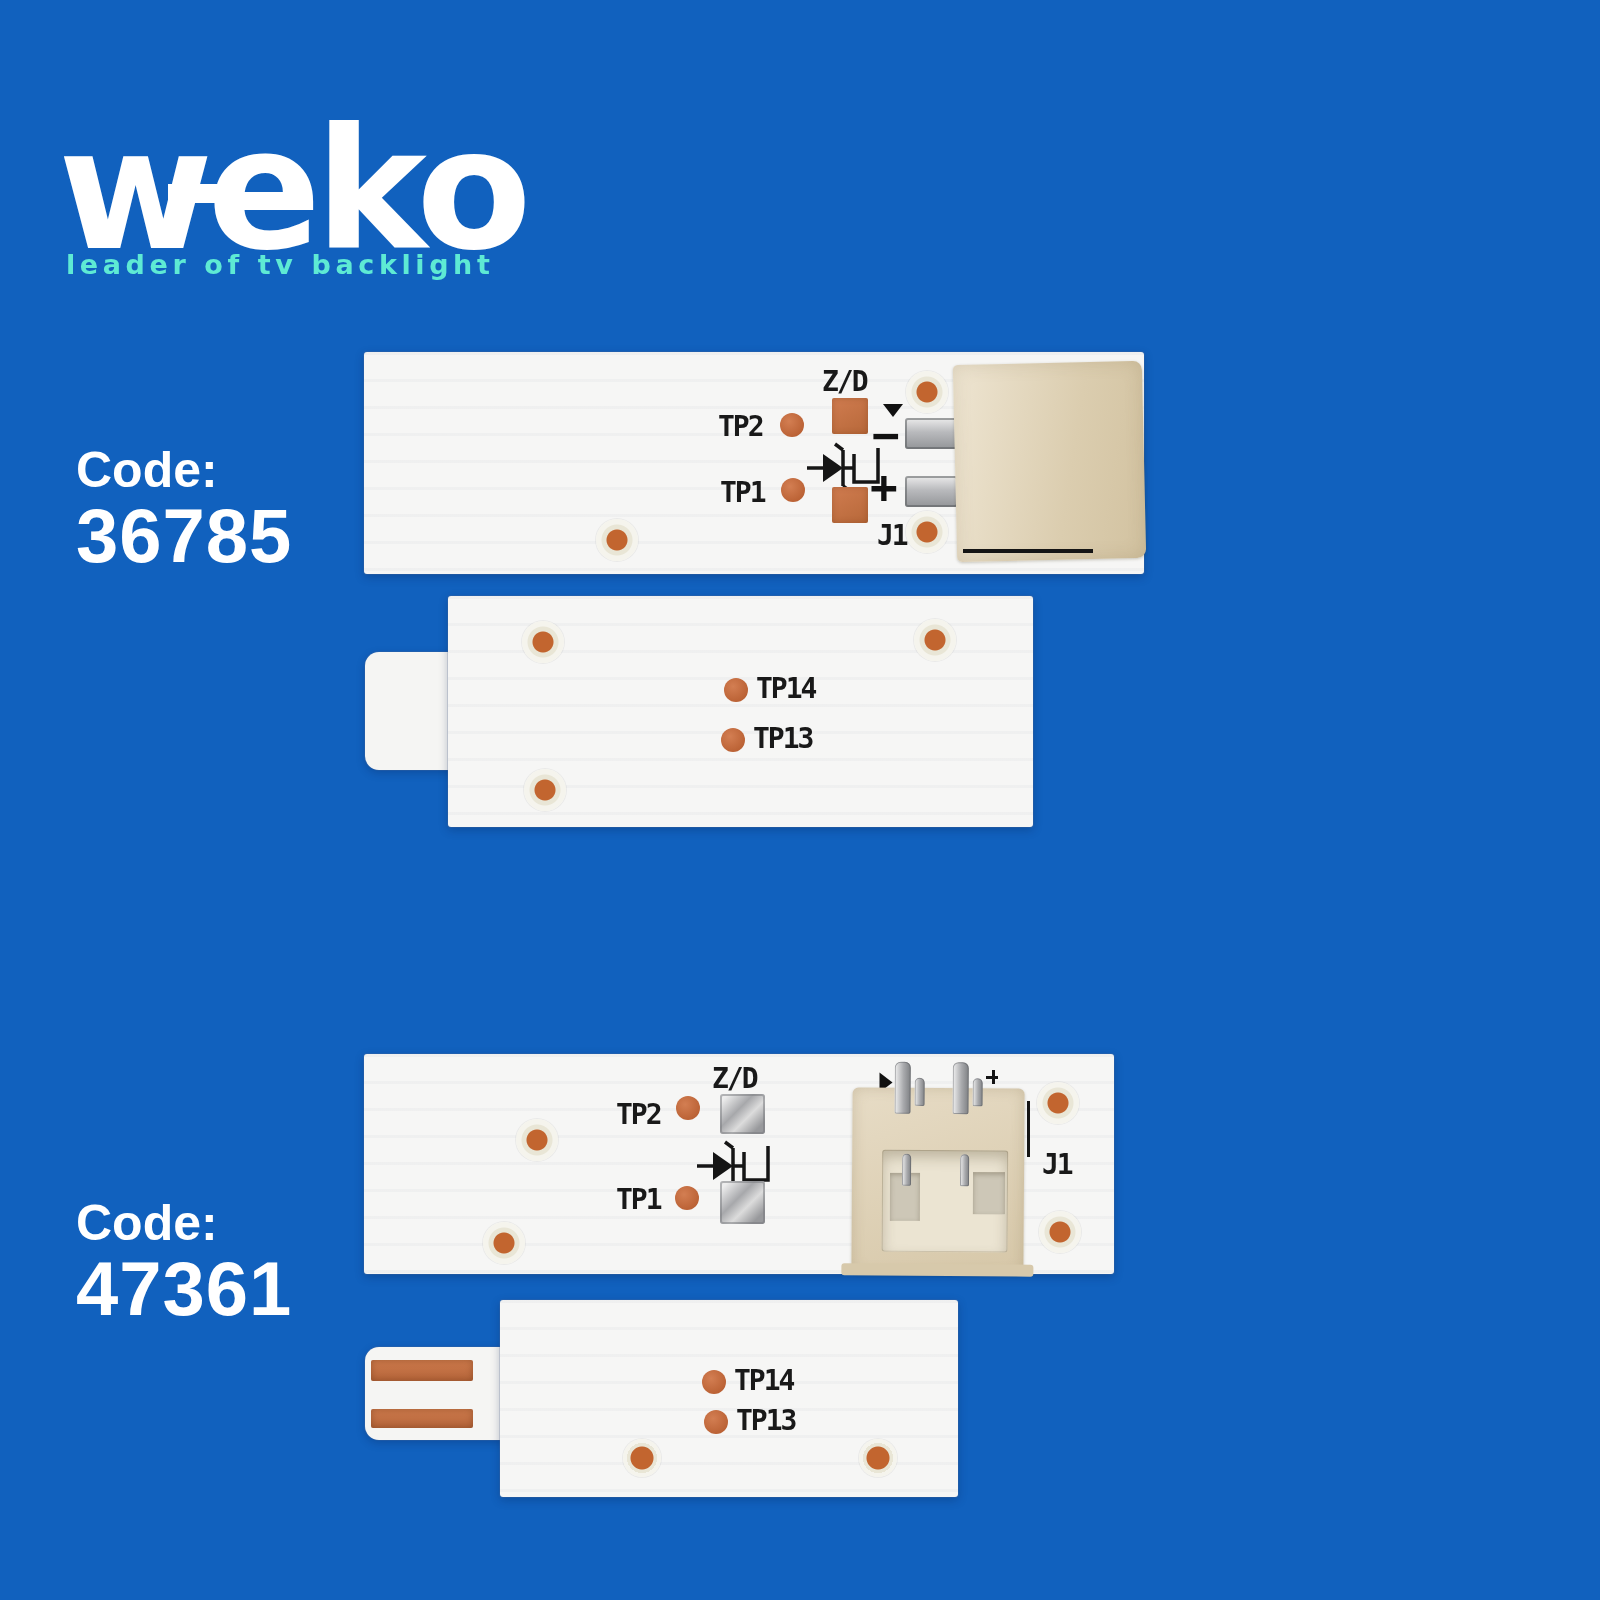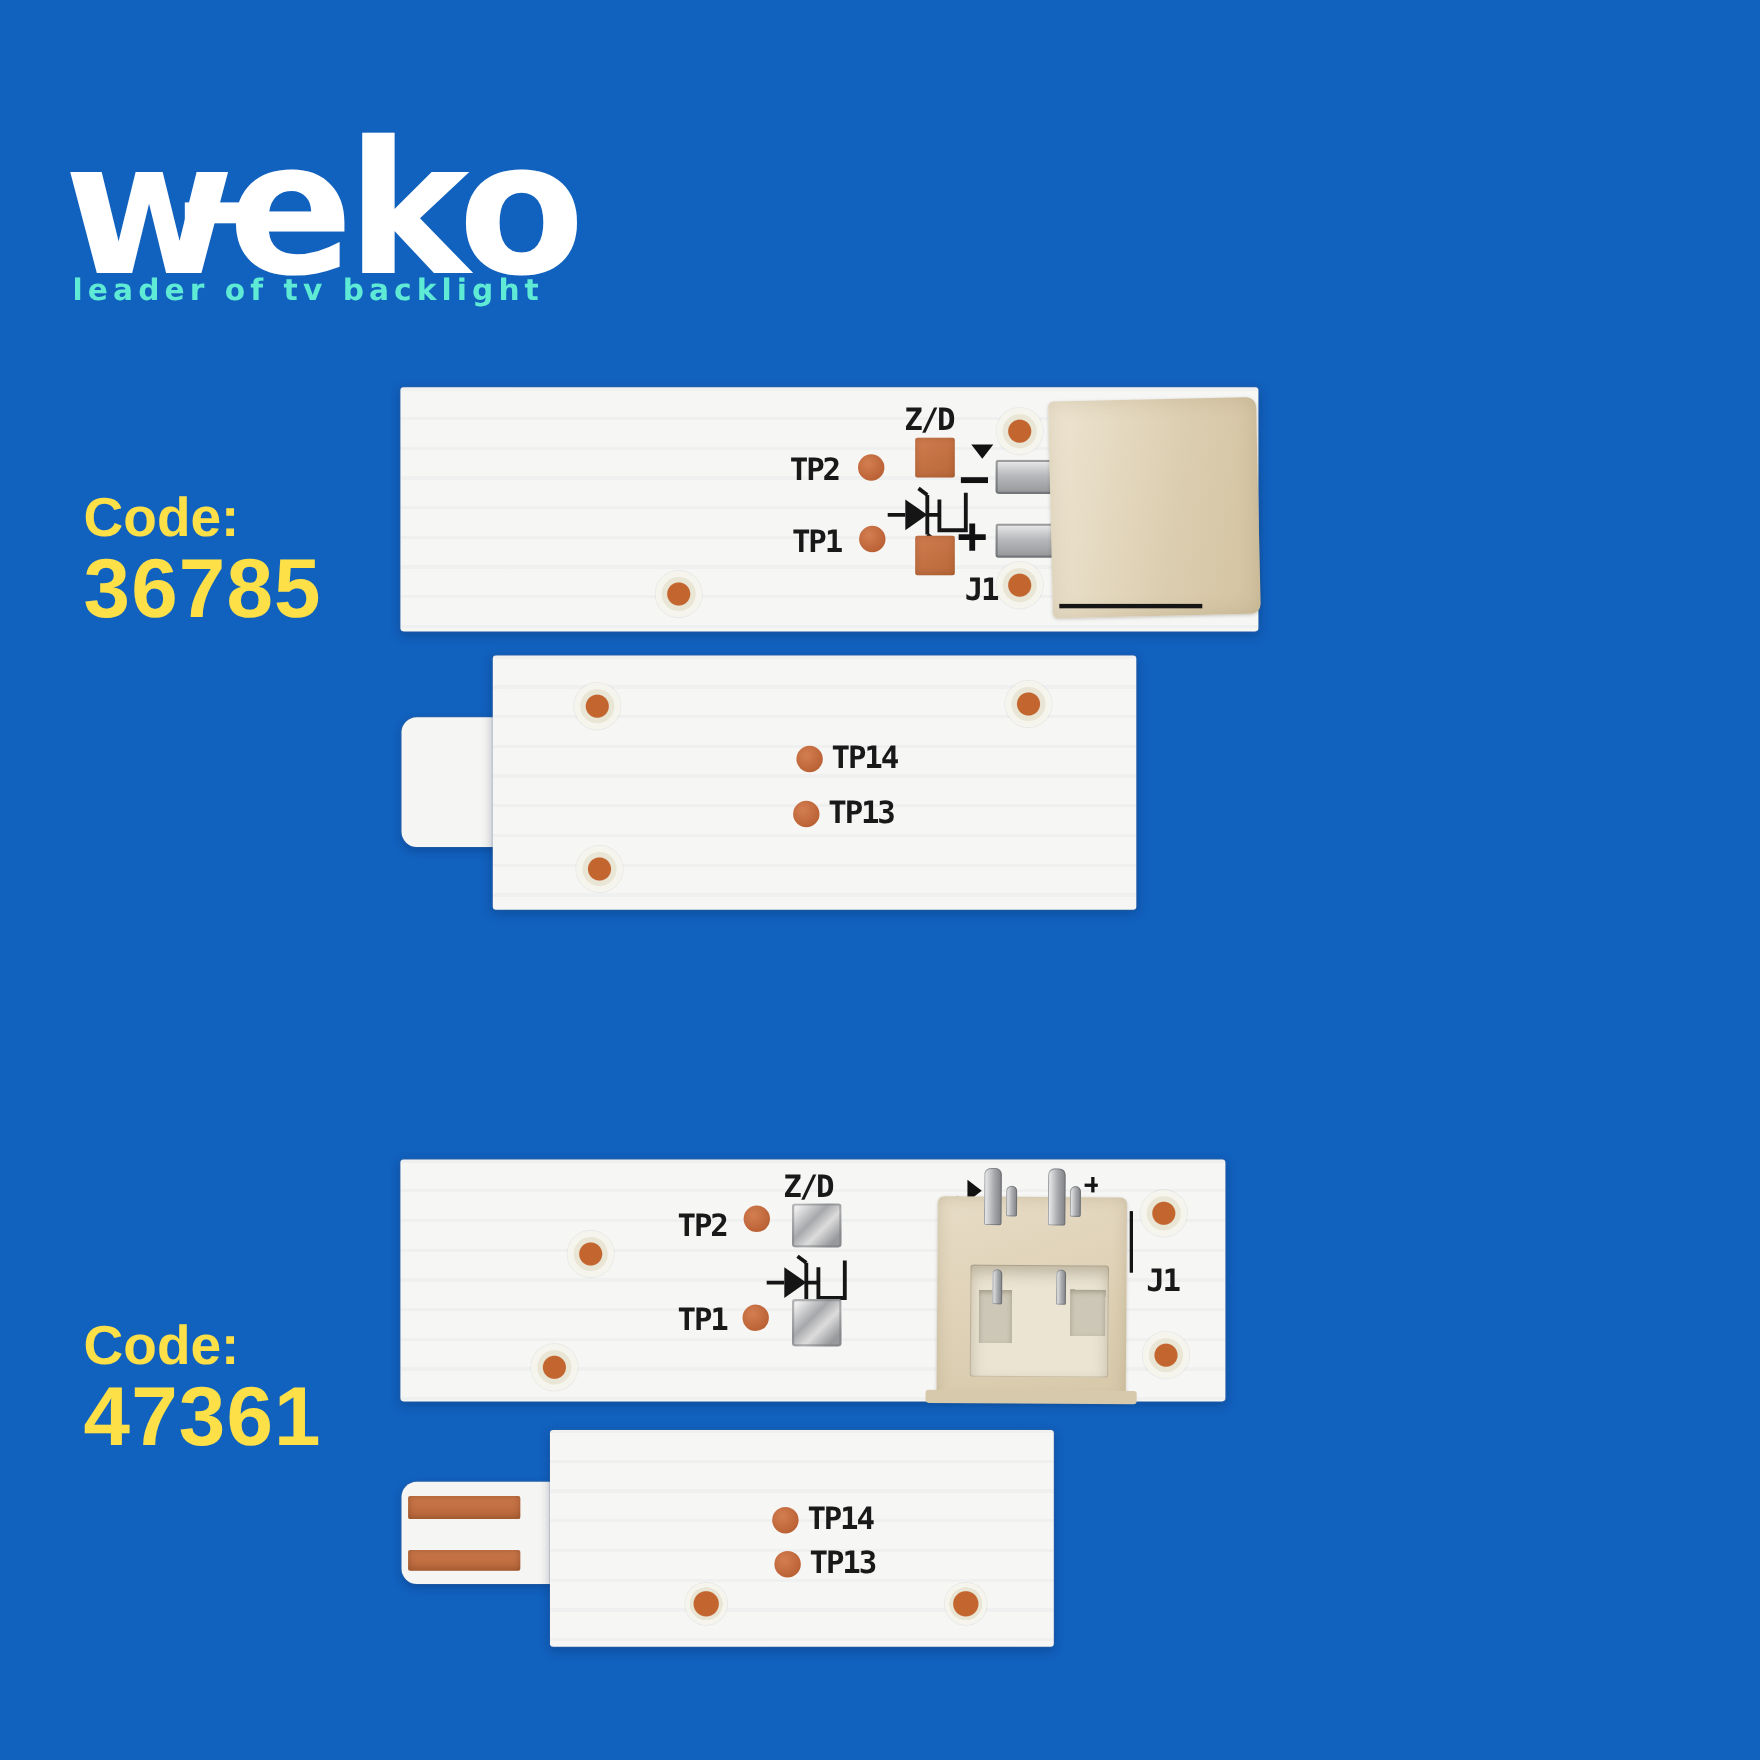--- a/index.html
+++ b/index.html
@@ -9,21 +9,21 @@
   
   .logo-text{position:absolute;left:58px;top:106px;color:#fff;
              font-family:"DejaVu Sans",sans-serif;font-weight:800;
              font-size:168px;line-height:1;letter-spacing:-6px;}
   .logo-ebar{position:absolute;left:168px;top:184px;width:68px;height:19px;background:#fff;}
   .tagline{position:absolute;left:66px;top:249px;color:#5eead4;
            font-family:"DejaVu Sans",sans-serif;font-weight:bold;
            font-size:27px;letter-spacing:4.6px;}
 
   
-  .code-block{position:absolute;color:#fde047;}
+  .code-block{position:absolute;color:#ffffff;}
   .code-label{font-weight:bold;font-size:50px;line-height:1.08;}
   .code-value{font-weight:bold;font-size:76px;line-height:1.02;letter-spacing:1px;}
 
   
   .strip{position:absolute;background:#f6f6f5;border-radius:3px;
          box-shadow:0 0 0 1px rgba(90,110,150,.22), 0 3px 10px rgba(0,25,70,.28);}
   .strip::before{content:"";position:absolute;inset:0;border-radius:3px;pointer-events:none;
          background:repeating-linear-gradient(180deg,rgba(150,158,172,.07) 0 3px,transparent 3px 27px);}
   .tab{position:absolute;background:#f5f5f3;border-radius:14px 0 0 14px;
        box-shadow:0 0 0 1px rgba(90,110,150,.22), 0 3px 8px rgba(0,25,70,.25);}

